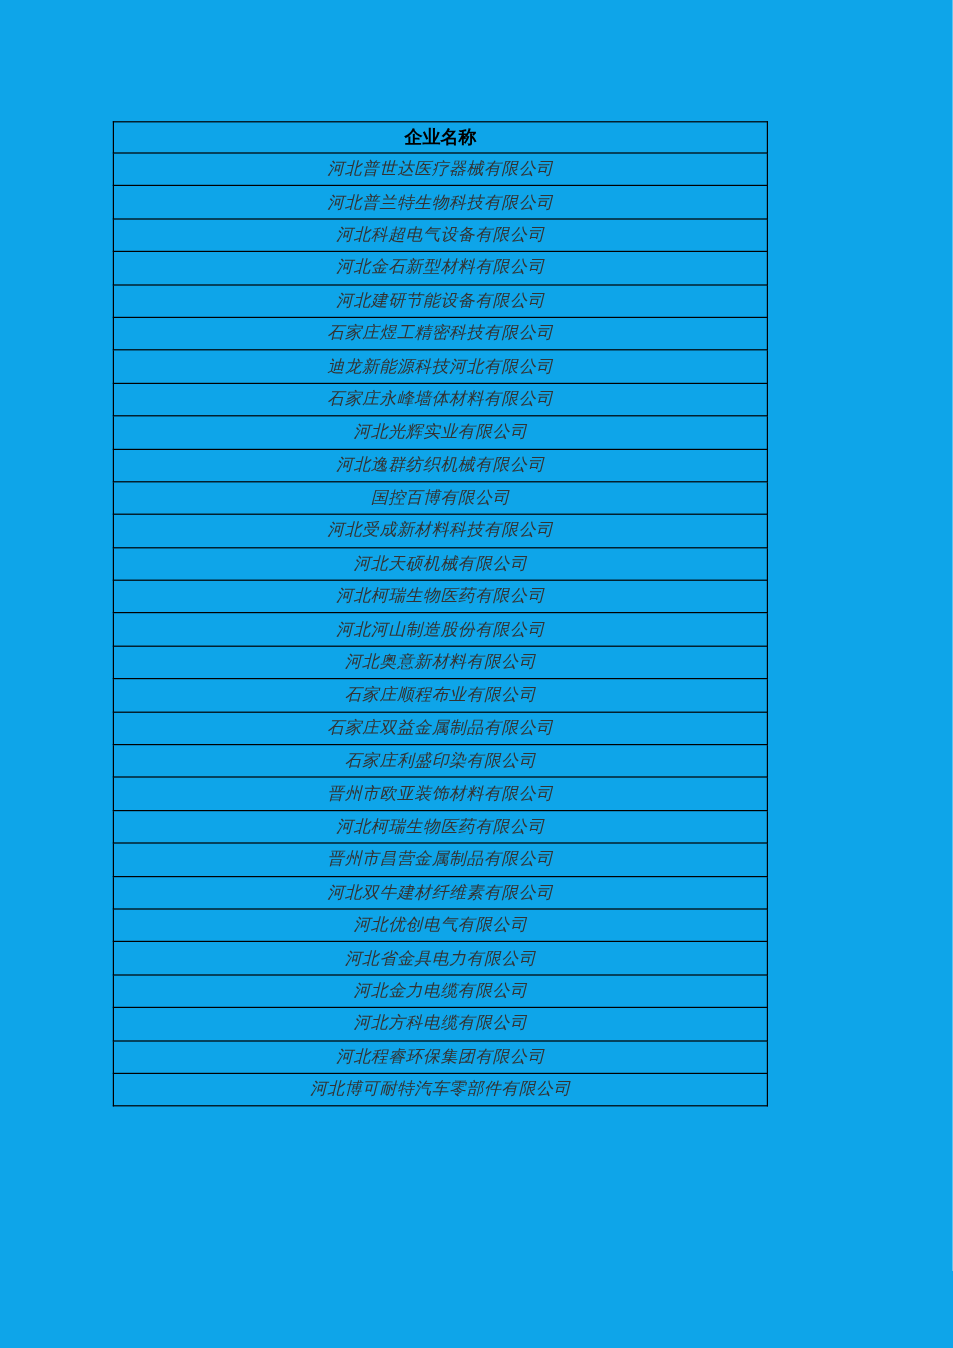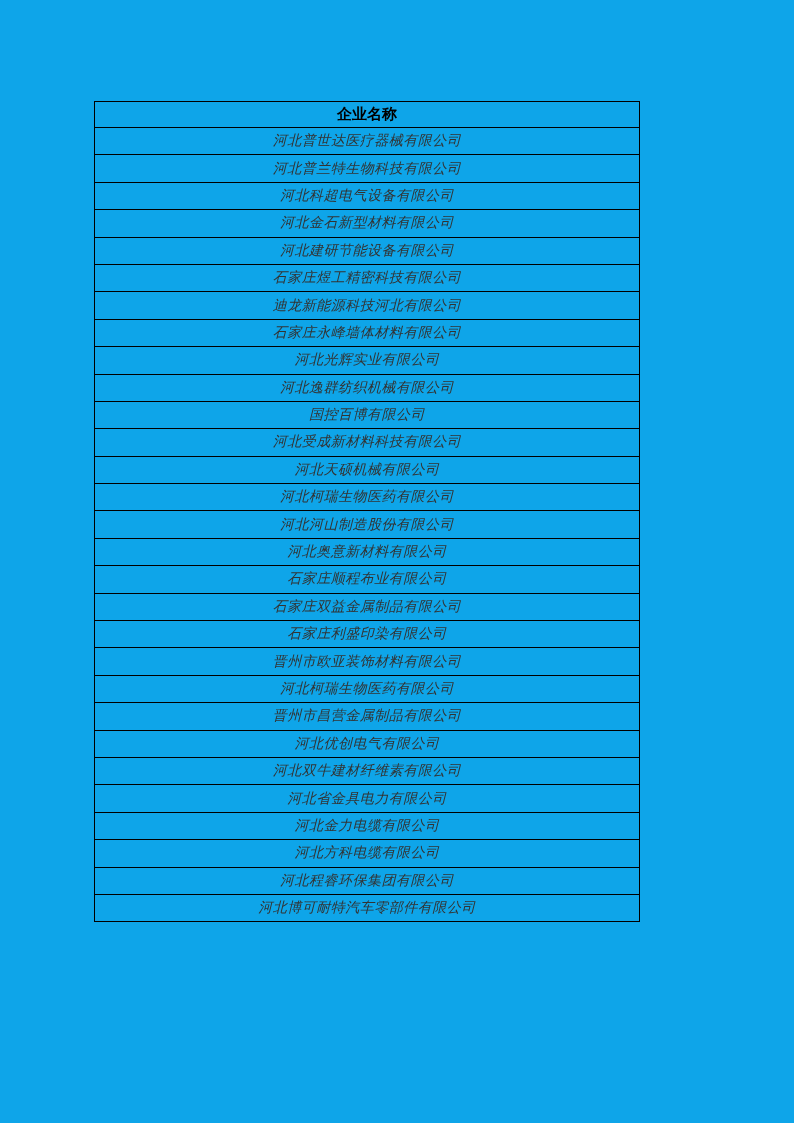--- a/index.html
+++ b/index.html
@@ -119,24 +119,24 @@
         <tr>
           <td>晋州市欧亚装饰材料有限公司</td>
         </tr>
         <tr>
           <td>河北柯瑞生物医药有限公司</td>
         </tr>
         <tr>
           <td>晋州市昌营金属制品有限公司</td>
         </tr>
         <tr>
-          <td>河北优创电气有限公司</td>
+          <td>河北双牛建材纤维素有限公司</td>
         </tr>
         <tr>
-          <td>河北双牛建材纤维素有限公司</td>
+          <td>河北优创电气有限公司</td>
         </tr>
         <tr>
           <td>河北省金具电力有限公司</td>
         </tr>
         <tr>
           <td>河北金力电缆有限公司</td>
         </tr>
         <tr>
           <td>河北方科电缆有限公司</td>
         </tr>

